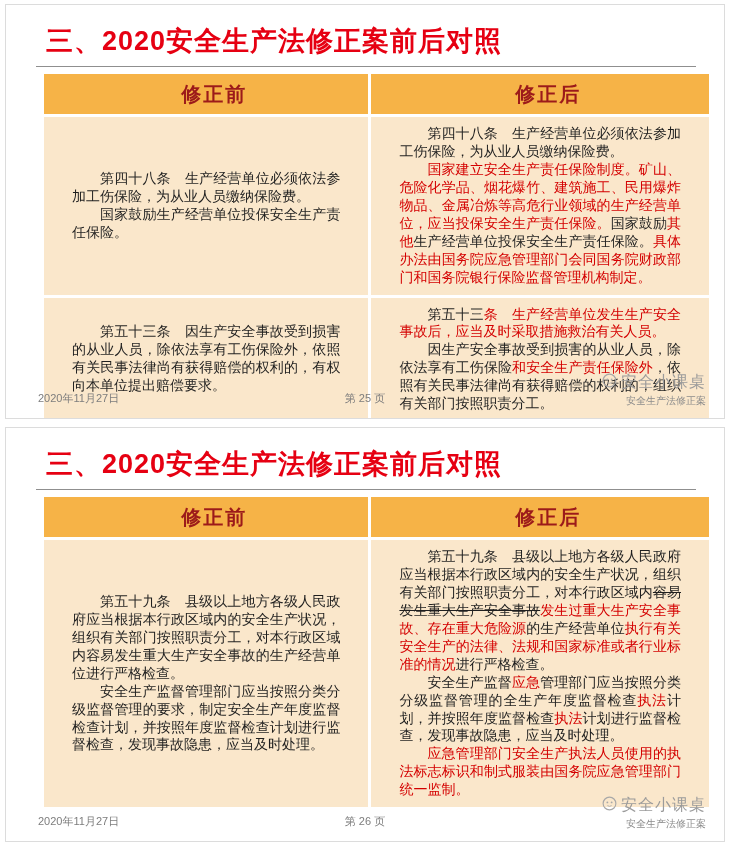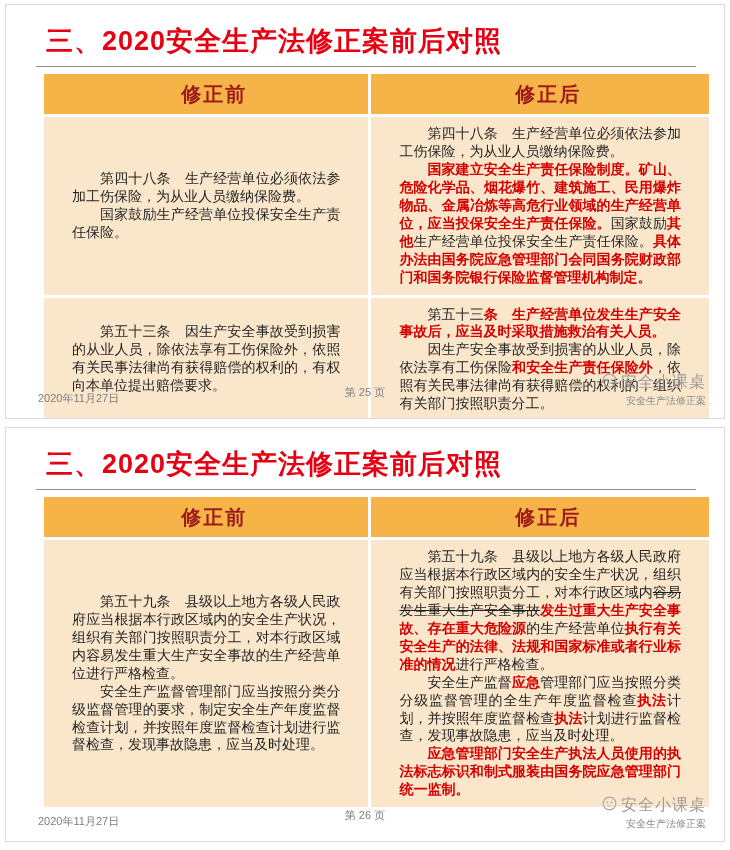--- a/index.html
+++ b/index.html
@@ -57,34 +57,34 @@
     background:var(--cell-bg);
     padding:8px 28px;
     font-size:14px;
     line-height:1.28;
     text-align:justify;
     display:flex;
     flex-direction:column;
   }
   .cell.center{justify-content:center;}
   .para{text-indent:2em;margin:0;}
-  .em-red{color:var(--em-red);font-weight:bold;}
+  .em-red{color:var(--em-red);font-weight:normal;}
   .strike{text-decoration:line-through;}
   .r1a{min-height:156px;}
   .r1b{min-height:104px;}
   .r2{min-height:230px;}
   .footer{
     position:absolute;
     left:0;right:0;bottom:10px;
     height:34px;
     font-size:11px;
     color:#7d7d7d;
   }
   .footer-date{position:absolute;left:32px;bottom:2px;}
-  .footer-page{position:absolute;left:0;right:0;bottom:8px;text-align:center;}
+  .footer-page{position:absolute;left:0;right:0;bottom:2px;text-align:center;}
   .watermark{
     position:absolute;right:18px;bottom:0;
     text-align:right;color:#939393;
   }
   .wm-brand{
     display:flex;align-items:flex-start;justify-content:flex-end;gap:3px;
     font-size:16px;letter-spacing:1px;color:#9b9b9b;
   }
   .wm-sub{font-size:10px;font-weight:normal;color:#8c8c8c;margin-top:1px;}
   .wm-icon{width:17px;height:17px;display:inline-block;}

